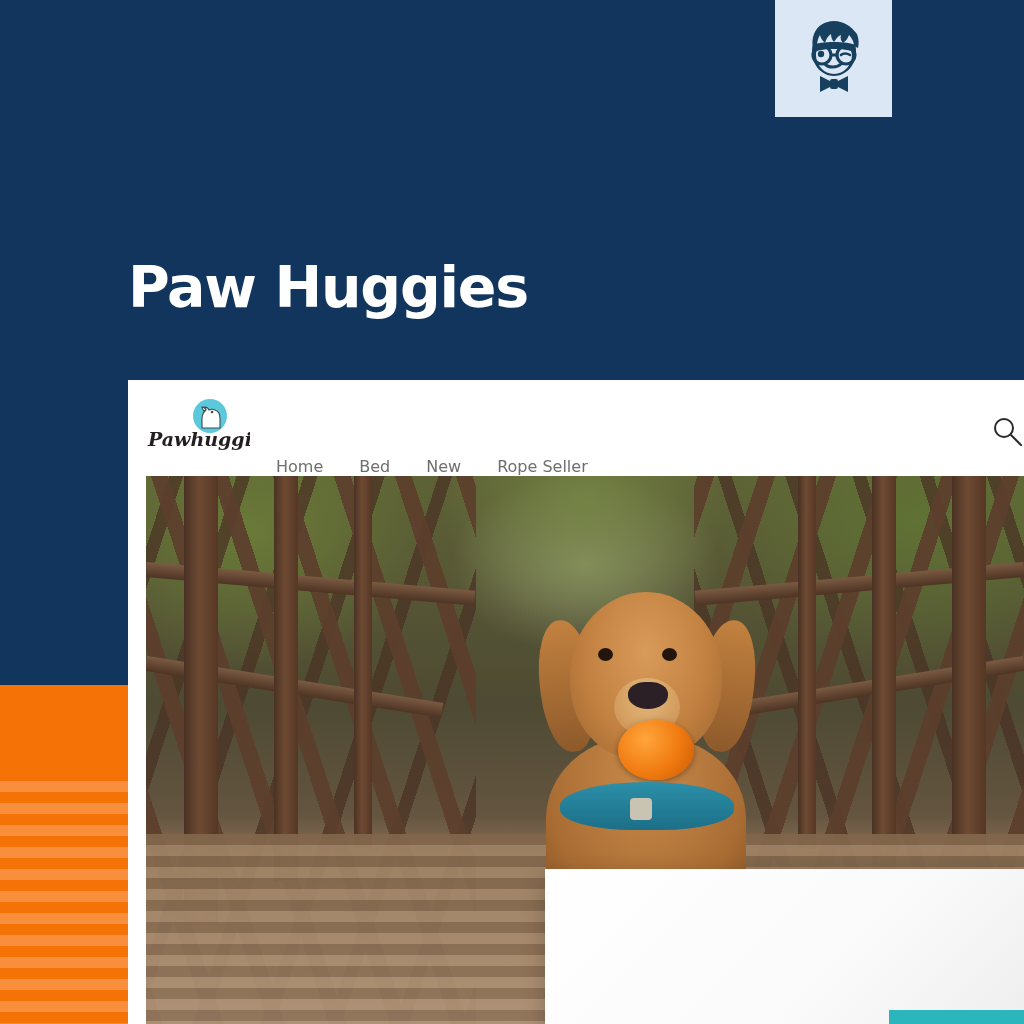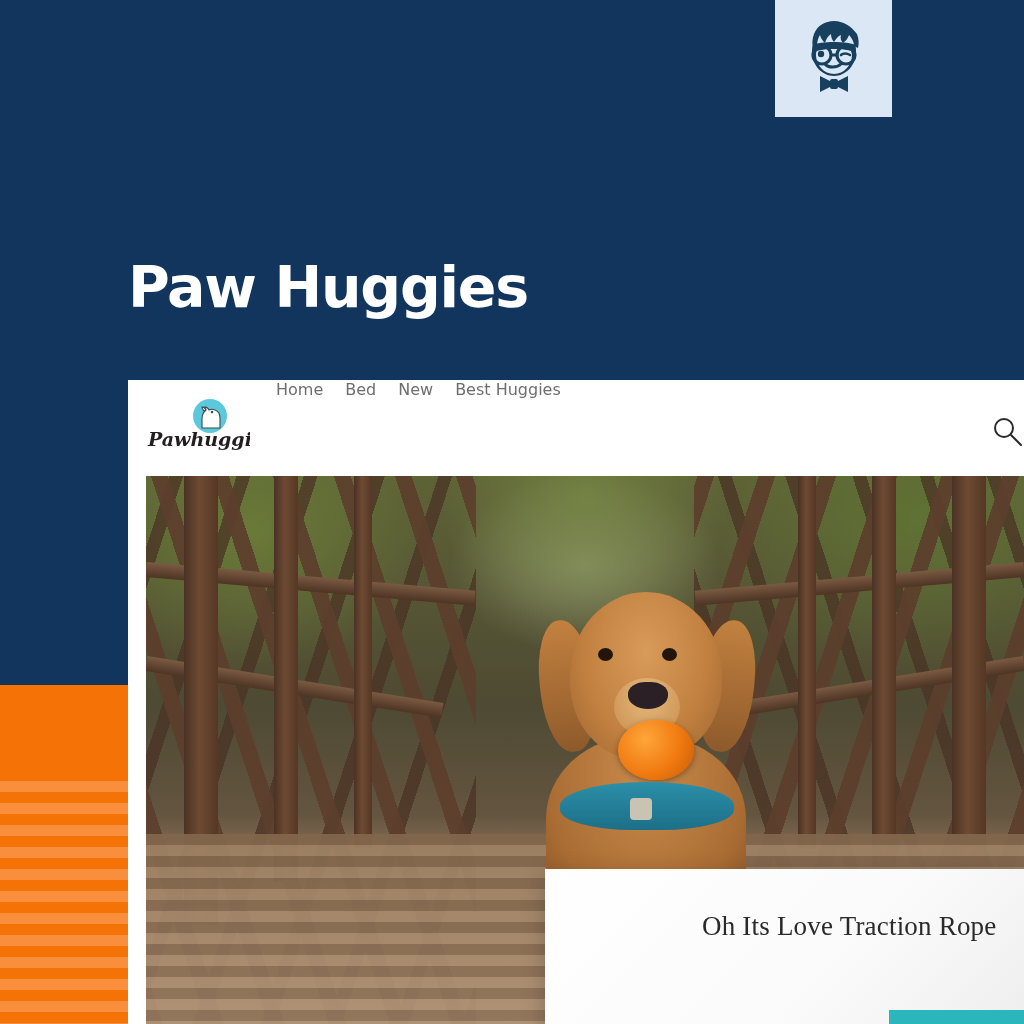--- a/index.html
+++ b/index.html
@@ -85,22 +85,22 @@
     position:absolute;
     left:18px; top:18px;
     width:104px; height:58px;
   }
   .nav-logo svg { display:block; }
 
   .nav-links {
     position:absolute;
     left:148px; top:0;
     height:96px;
-    display:flex; align-items:flex-start;
-    gap:22px;
+    display:flex; align-items:flex-end;
+    gap:36px;
   }
   .nav-link {
     font-family:"DejaVu Sans", sans-serif;
     font-size:16px;
     color:#6E6E6E;
     white-space:nowrap;
     cursor:pointer;
   }
   .nav-search {
     position:absolute;
@@ -326,21 +326,21 @@
             <circle cx="66" cy="14" r="1.3" fill="#3A4A52" stroke="none"></circle>
           </g>
           <text x="2" y="48" font-family="DejaVu Serif, serif" font-size="19" font-style="italic" font-weight="bold" fill="#231F20">Pawhuggies</text>
         </svg>
       </div>
 
       <div class="nav-links">
         <div class="nav-link">Home</div>
         <div class="nav-link">Bed</div>
         <div class="nav-link">New</div>
-        <div class="nav-link">Best Huggies</div>
+        <div class="nav-link">Rope Seller</div>
       </div>
 
       <div class="nav-search">
         <svg width="34" height="34" viewBox="0 0 34 34" aria-hidden="true">
           <circle cx="14" cy="14" r="9" fill="none" stroke="#2A2A2A" stroke-width="2"></circle>
           <line x1="21" y1="21" x2="31" y2="31" stroke="#2A2A2A" stroke-width="2" stroke-linecap="round"></line>
         </svg>
       </div>
     </div>
 
@@ -369,20 +369,19 @@
           <div class="eye r"></div>
           <div class="muzzle"></div>
           <div class="nose"></div>
           <div class="ball"></div>
           <div class="collar"></div>
           <div class="tag"></div>
         </div>
       </div>
 
       <div class="promo-card">
-        <div class="promo-title">Oh Its Love Traction Rope</div>
         <div class="shop-btn">
           
         </div>
       </div>
     </div>
   </div>
 </div>
 
 </body></html>

